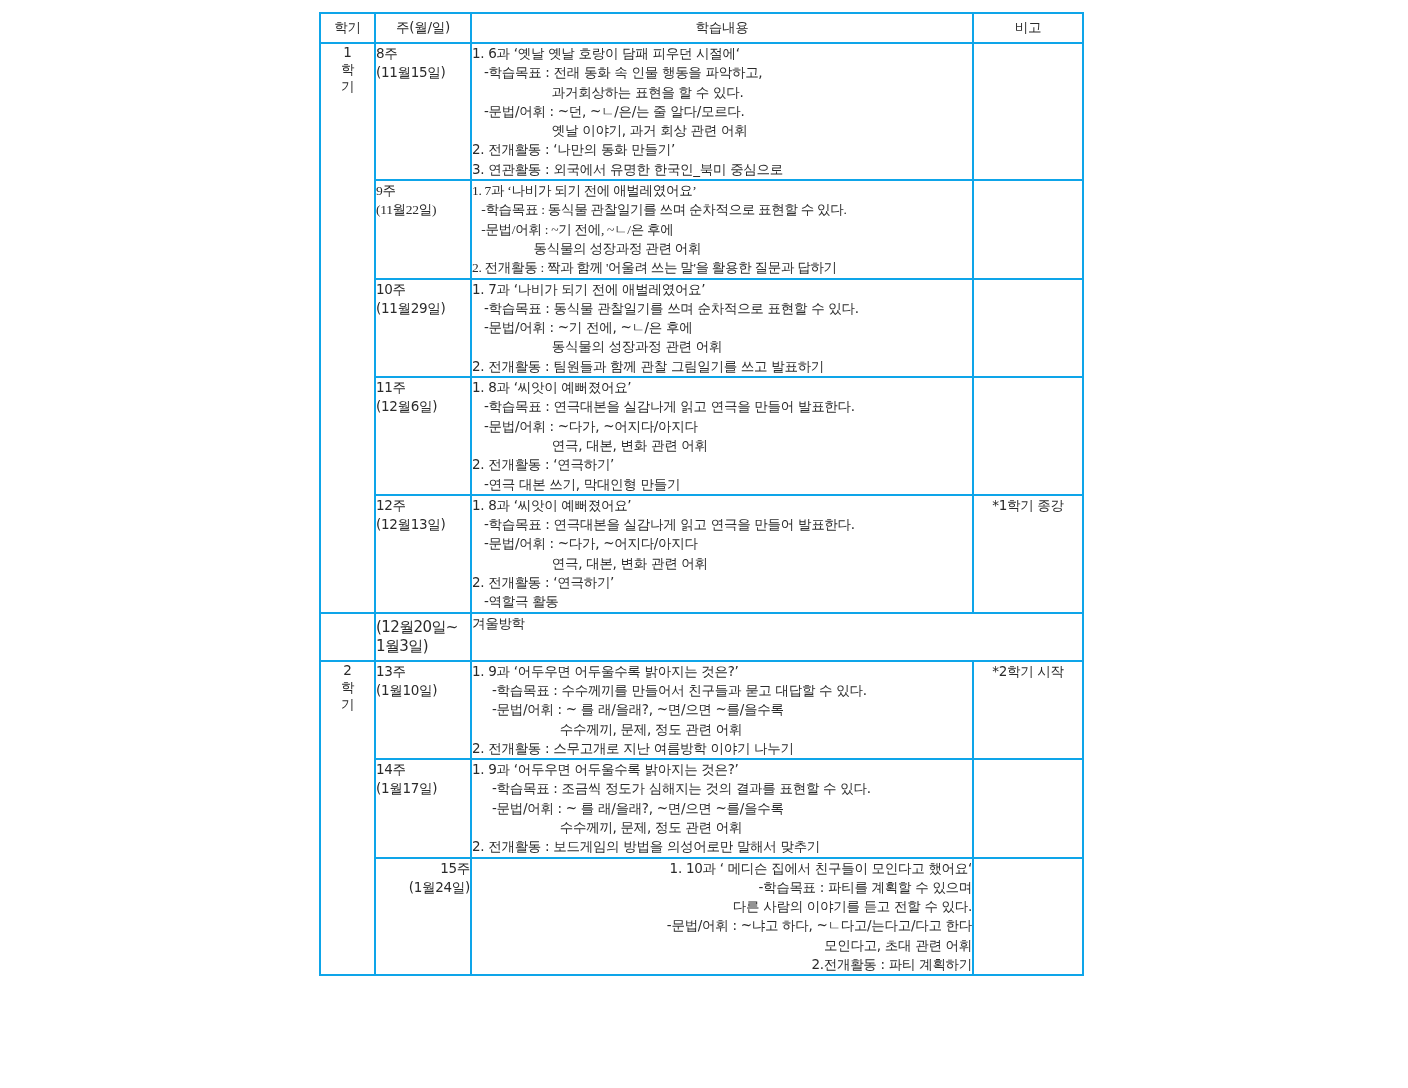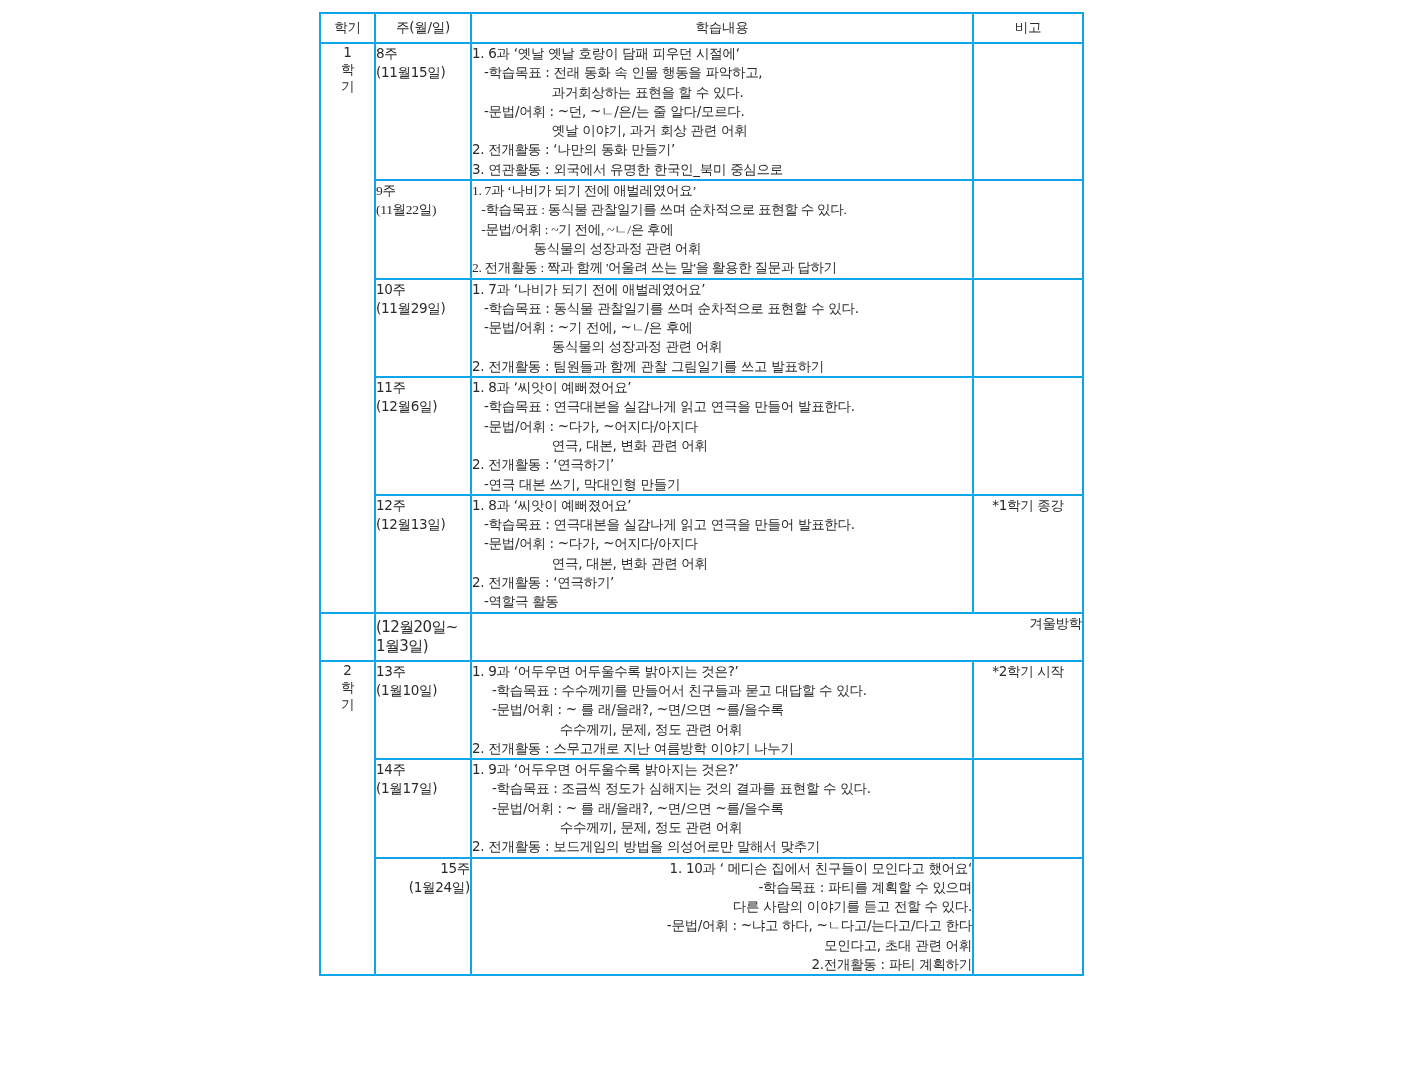--- a/index.html
+++ b/index.html
@@ -16,21 +16,21 @@
   table.sched th { font-weight: normal; height: 28px; text-align: center; vertical-align: middle; }
   col.c-sem { width: 55px; }
   col.c-week { width: 96px; }
   col.c-content { width: 502px; }
   col.c-note { width: 110px; }
   td.sem { text-align: center; vertical-align: middle; }
   td.sem .sem-text { display: inline-block; line-height: 17px; }
   td.week { padding: 7px 0 0 6px; }
   td.content { padding: 7px 0 6px 6px; }
   td.note { text-align: center; padding-top: 7px; border-radius: 27px; }
-  td.center-title { text-align: right; padding-top: 4px; margin-left: 30px; }
+  td.center-title { text-align: left; padding-top: 4px; margin-left: 30px; }
   .line { white-space: pre; display: block; }
   tr.r-8 td { height: 134px; }
   tr.r-9 td { height: 95px; font-family: Liberation Serif, serif; }
   tr.r-10 td { height: 96px; }
   tr.r-11 td { height: 115px; }
   tr.r-12 td { height: 114px; margin-top: 23px; }
   tr.r-winter td { height: 42px; }
   tr.r-13 td { height: 95px; }
   tr.r-14 td { height: 95px; }
   tr.r-15 td { height: 115px; text-align: right; }

